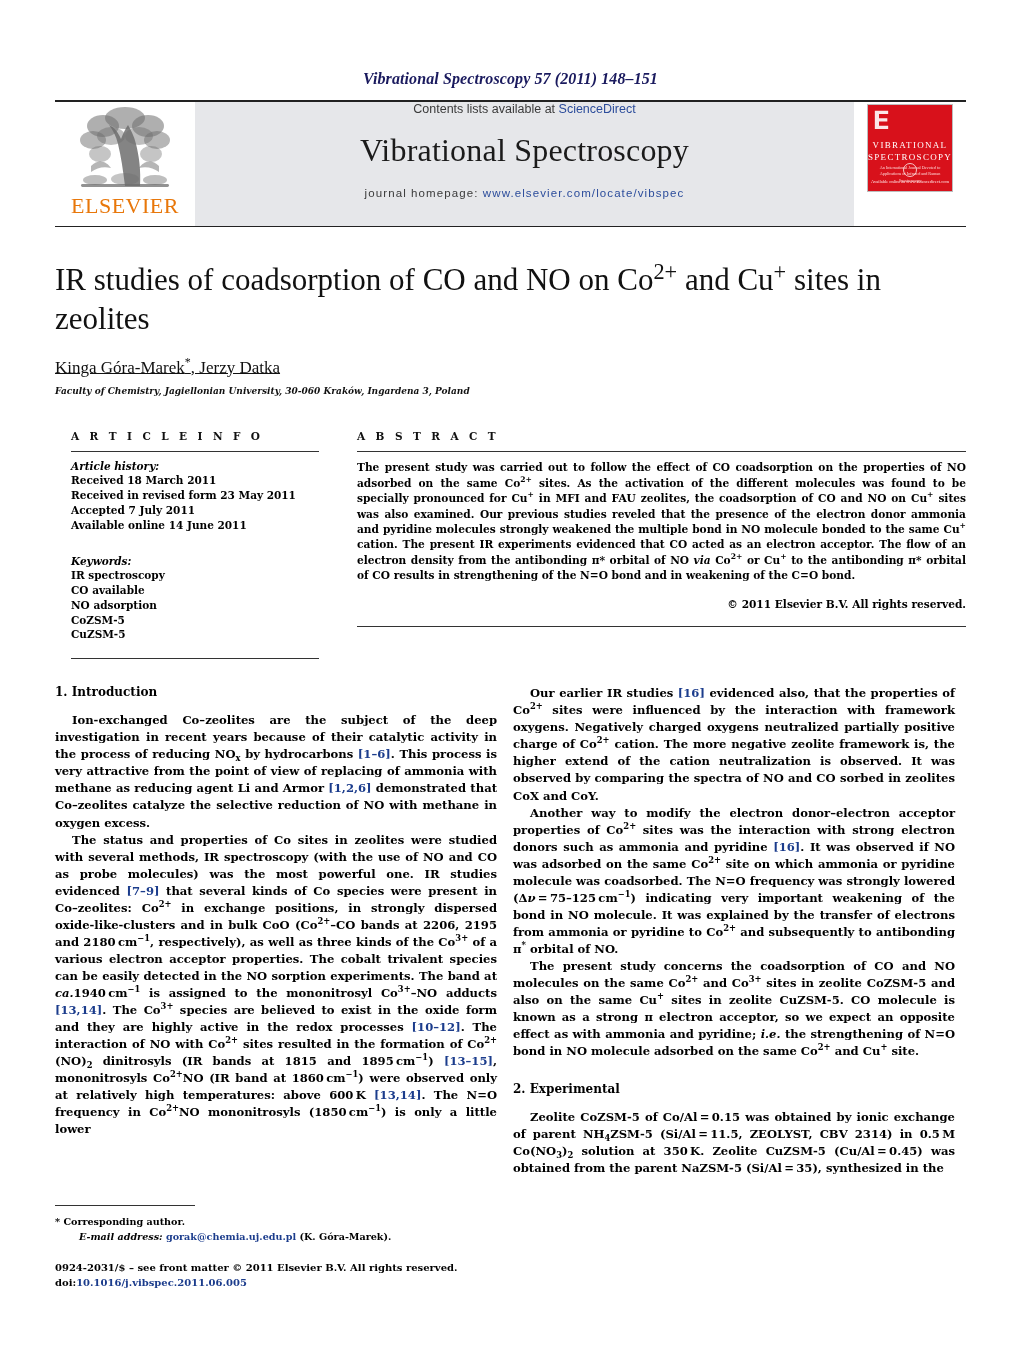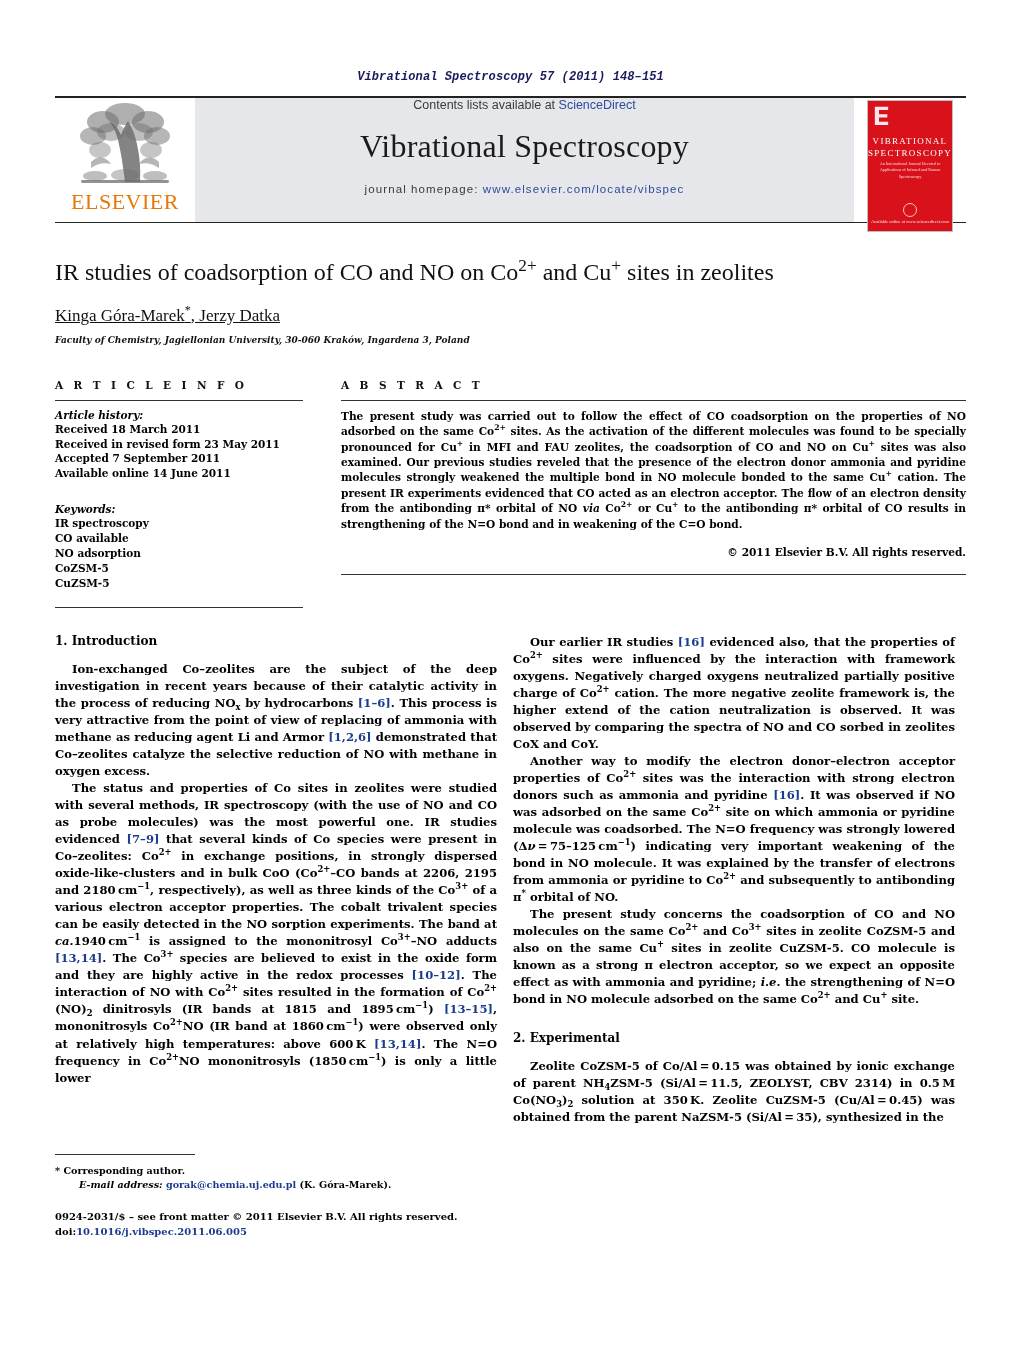--- a/index.html
+++ b/index.html
@@ -11,24 +11,24 @@
     font-family: "Liberation Serif", serif;
     color: #000000;
     position: relative;
     overflow: hidden;
   }
   .page { position: relative; width: 1021px; height: 1351px; padding: 0 55px; }
 
   
   .running-head {
     text-align: center;
-    font-family: Liberation Mono, monospace;
+    font-family: Liberation Serif, serif;
     font-weight: bold;
     font-style: italic;
-    font-size: 12px;
+    font-size: 16px;
     color: #1a1a5e;
     padding-top: 70px;
     letter-spacing: .1px;
   }
 
   
   .masthead {
     margin-top: 12px;
     border-top: 2px solid #222;
     display: flex;
@@ -93,21 +93,21 @@
     letter-spacing: .5px;
     color: #e8770a;
     text-align: center;
     line-height: 1;
     margin-top: 1px;
   }
 
   
   .cover {
     width: 86px;
-    height: 132px;
+    height: 88px;
     background: #d8111b;
     border: 1px solid #bdbdbd;
     position: relative;
     overflow: hidden;
   }
   .cover .cov-els {
     position: absolute; top: 4px; left: 5px;
     width: 17px; height: 20px;
   }
   .cover .cov-title {
@@ -138,21 +138,21 @@
     transform: translateX(-50%);
     width: 14px; height: 14px;
     border-radius: 50%;
     border: 1px solid rgba(255,255,255,.75);
   }
 
   
   .title-rule { border-top: 1px solid #222; margin-top: 0; }
   .article-title {
     font-family: "Liberation Serif", serif;
-    font-size: 24px;
+    font-size: 31px;
     line-height: 1.25;
     margin: 34px 0 0 0;
     font-weight: normal;
     color: #111;
   }
   .authors {
     font-family: "Liberation Serif", serif;
     font-size: 17px;
     margin-top: 16px;
     color: #111;
@@ -167,21 +167,21 @@
     margin-top: 9px;
     color: #111;
   }
 
   
   .info-wrap {
     margin-top: 34px;
     display: flex;
     gap: 38px;
   }
-  .col-info { width: 248px; flex: 0 0 248px; }
+  .col-info { width: 248px; flex: 0 0 248px; margin-left: 16px; }
   .col-abs { flex: 1 1 auto; }
   .sec-head {
     font-family: "DejaVu Serif", serif;
     font-weight: bold;
     font-size: 10.5px;
     letter-spacing: 3.4px;
     color: #111;
   }
   .hr-thin { border-top: 1px solid #333; margin: 9px 0 8px 0; }
   .hist-title, .kw-title {
@@ -342,21 +342,21 @@
   <div class="affiliation">Faculty of Chemistry, Jagiellonian University, 30-060 Kraków, Ingardena 3, Poland</div>
 
   <div class="info-wrap">
 
     <div class="col-info">
       <div class="sec-head">A R T I C L E   I N F O</div>
       <div class="hr-thin"></div>
       <div class="hist-title">Article history:</div>
       <div class="hist-line">Received 18 March 2011</div>
       <div class="hist-line">Received in revised form 23 May 2011</div>
-      <div class="hist-line">Accepted 7 September 2011</div>
+      <div class="hist-line">Accepted 7 July 2011</div>
       <div class="hist-line">Available online 14 June 2011</div>
 
       <div class="kw-block">
         <div class="kw-title">Keywords:</div>
         <div class="kw-line">IR spectroscopy</div>
         <div class="kw-line">CO available</div>
         <div class="kw-line">NO adsorption</div>
         <div class="kw-line">CoZSM-5</div>
         <div class="kw-line">CuZSM-5</div>
         <div class="info-rule-bottom"></div>

